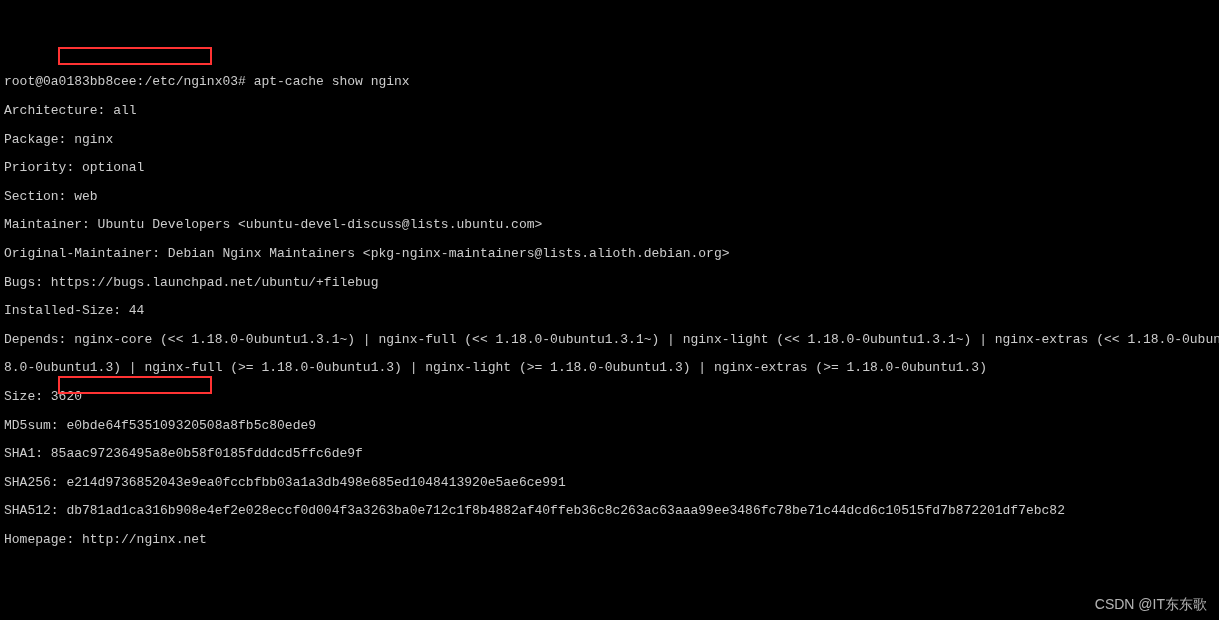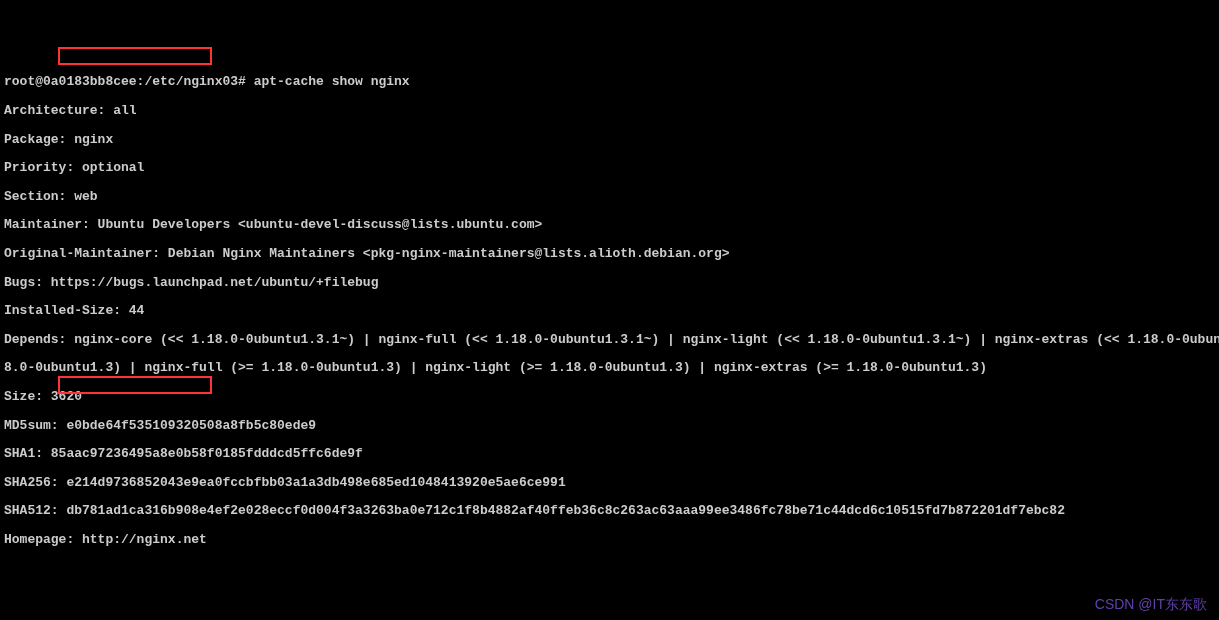--- a/index.html
+++ b/index.html
@@ -15,33 +15,32 @@
       line-height: 1.1;
       padding: 4px;
       width: 1219px;
       height: 620px;
       overflow: hidden;
       position: relative;
       white-space: pre;
     }
     .line {
       display: block;
-      font-weight: bold;
     }
     .highlight-box {
       position: absolute;
       border: 2px solid #ff3333;
       background: transparent;
       pointer-events: none;
     }
     .watermark {
       position: absolute;
       bottom: 8px;
       right: 12px;
-      color: #8b5cf6;
+      color: #ffffff;
       font-family: Arial, sans-serif;
       font-size: 14px;
       opacity: 0.7;
       margin-top: 25px;
     }
   </style>
 </head>
 <body>
 
 

